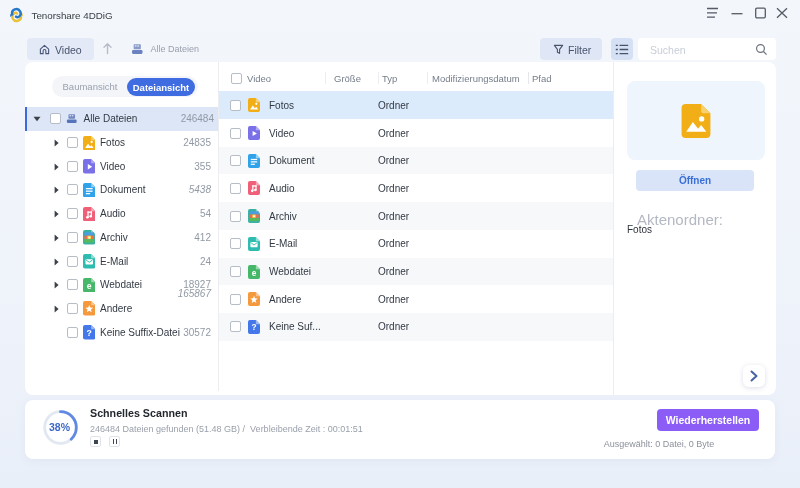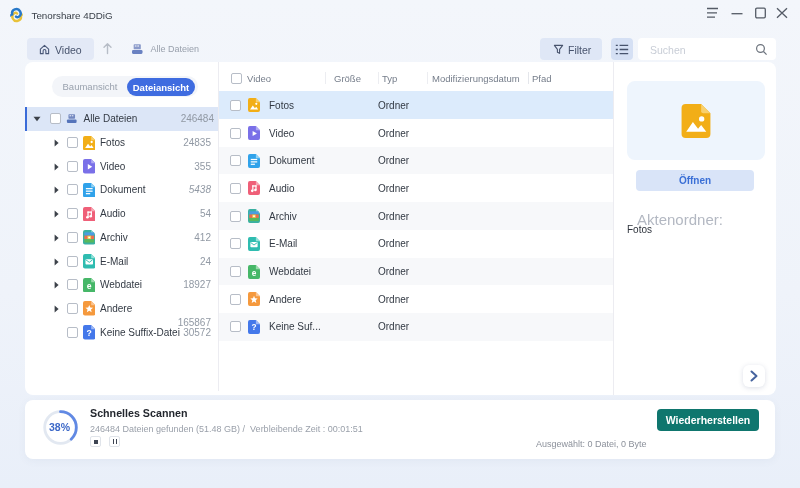--- a/index.html
+++ b/index.html
@@ -194,21 +194,21 @@
     <svg class="abs" style="left:54px;top:304.9px" width="5" height="8" viewBox="0 0 5 8">
       <path d="M0.6 0.4 V7.6 L4.6 4 Z" fill="#3c4149"></path>
     </svg>
     <div class="cb" style="left:67px;top:302.9px;width:11px;height:11px;"></div>
     <div class="fic" style="left:82.5px;top:301.4px"><svg width="12.5" height="14.5" viewBox="0 0 13 15">
     <path d="M0 2 a2 2 0 0 1 2 -2 H8.5 L13 4.5 V13 a2 2 0 0 1 -2 2 H2 a2 2 0 0 1 -2 -2 Z" fill="#f5993d"></path>
     <path d="M8.5 0 L13 4.5 H8.5 Z" fill="#fac592"></path>
     <path d="M6.5 4 L7.6 6.8 L10.5 7 L8.3 8.9 L9 11.7 L6.5 10.1 L4 11.7 L4.7 8.9 L2.5 7 L5.4 6.8 Z" fill="#fff"></path>
       </svg></div>
     <div class="lbl" style="left:100px;top:302.9px">Andere</div>
-    <div class="cnt" style="left:141px;top:317px;width:70px;">165867</div>
+    <div class="cnt" style="left:141px;top:288px;width:70px;font-style:italic;">165867</div>
     <div class="cb" style="left:67px;top:326.6px;width:11px;height:11px;"></div>
     <div class="fic" style="left:82.5px;top:325.1px"><svg width="12.5" height="14.5" viewBox="0 0 13 15">
     <path d="M0 2 a2 2 0 0 1 2 -2 H8.5 L13 4.5 V13 a2 2 0 0 1 -2 2 H2 a2 2 0 0 1 -2 -2 Z" fill="#4478ea"></path>
     <path d="M8.5 0 L13 4.5 H8.5 Z" fill="#a0b9f5"></path>
     <text x="6.5" y="11" font-family="Liberation Sans" font-size="9" font-weight="bold" fill="#fff" text-anchor="middle">?</text>
       </svg></div>
     <div class="lbl" style="left:100px;top:326.6px">Keine Suffix-Datei</div>
     <div class="cnt" style="left:141px;top:326.6px;width:70px;">30572</div>
   </div>
 
@@ -343,14 +343,14 @@
 </svg>
 <div class="abs" style="left:43px;top:421px;width:33px;text-align:center;font-size:10.5px;font-weight:bold;color:#3c68c8;">38%</div>
 <div class="abs" style="left:90px;top:407px;font-size:10.7px;font-weight:bold;color:#23272e;">Schnelles Scannen</div>
 <div class="abs" style="left:90px;top:424px;font-size:9px;color:#9aa0aa;">246484 Dateien gefunden (51.48 GB) /&nbsp; Verbleibende Zeit : 00:01:51</div>
 <div class="abs" style="left:90px;top:436px;width:11px;height:11px;border:1px solid #e0e4ea;border-radius:2px;background:#fff;"></div>
 <div class="abs" style="left:93.5px;top:439.5px;width:4px;height:4px;background:#3e4553;"></div>
 <div class="abs" style="left:109px;top:436px;width:11px;height:11px;border:1px solid #e0e4ea;border-radius:2px;background:#fff;"></div>
 <div class="abs" style="left:112.5px;top:439px;width:1.6px;height:5px;background:#3e4553;"></div>
 <div class="abs" style="left:115.5px;top:439px;width:1.6px;height:5px;background:#3e4553;"></div>
 
-<div class="abs" style="left:657px;top:409px;width:102px;height:22px;background:#0f766e;border-radius:4px;text-align:center;line-height:22px;font-size:10.5px;color:#fff;font-weight:bold;">Wiederherstellen</div>
-<div class="abs" style="left:536px;top:439px;width:200px;text-align:left;font-size:9px;color:#8c919b;">Ausgewählt: 0 Datei, 0 Byte</div>
+<div class="abs" style="left:657px;top:409px;width:102px;height:22px;background:#8b5cf6;border-radius:4px;text-align:center;line-height:22px;font-size:10.5px;color:#fff;font-weight:bold;">Wiederherstellen</div>
+<div class="abs" style="left:559px;top:439px;width:200px;text-align:center;font-size:9px;color:#8c919b;">Ausgewählt: 0 Datei, 0 Byte</div>
 
 </body></html>

